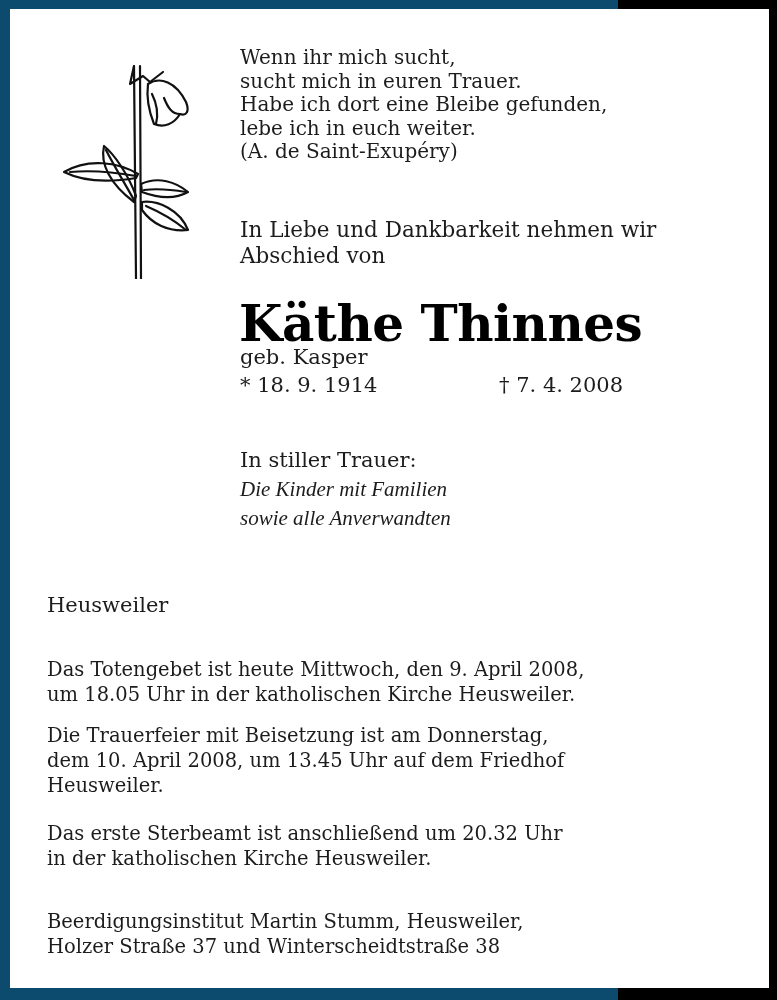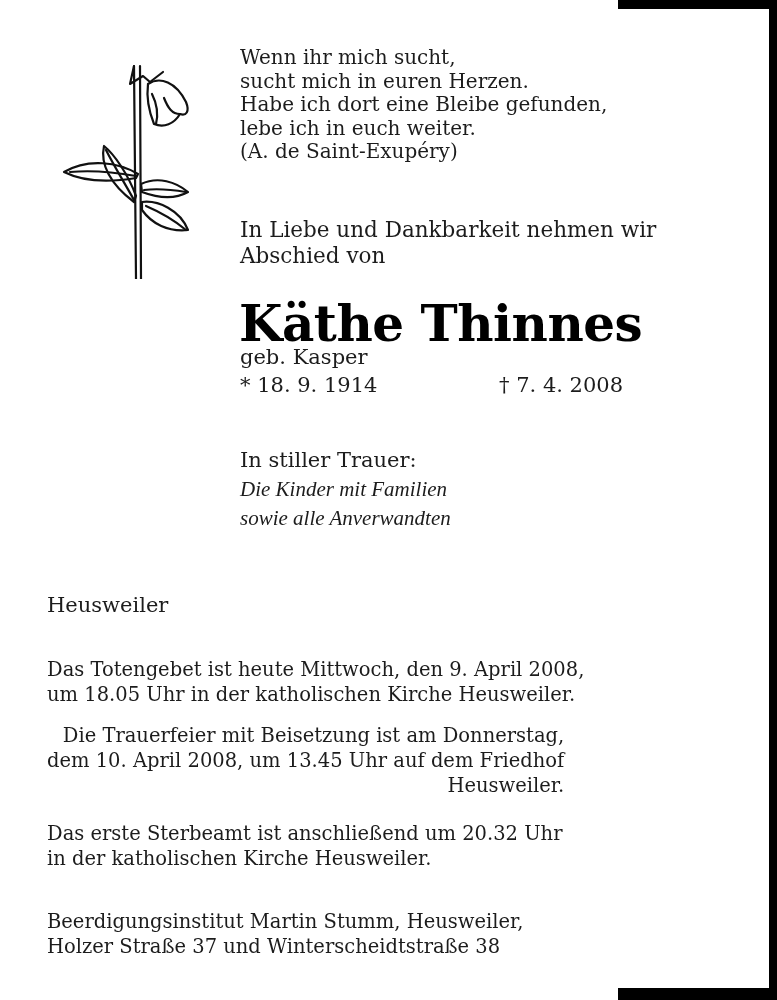--- a/index.html
+++ b/index.html
@@ -1,31 +1,31 @@
 <!DOCTYPE html>
 <html><head>
 <meta charset="utf-8">
 <style>
   html,body{margin:0;padding:0;background:#000;}
   body{width:777px;height:1000px;overflow:hidden;}
-  .frame{position:absolute;left:0;top:0;width:618px;height:1000px;background:#ffffff;}
+  .frame{position:absolute;left:0;top:0;width:618px;height:1000px;background:#0c4a6e;}
   .paper{position:absolute;left:10px;top:9px;width:759px;height:979px;background:#fff;}
   .txt{font-family:"DejaVu Serif","Liberation Serif",serif;color:#1c1c1c;position:absolute;white-space:nowrap;}
   .poem{left:230px;top:37px;font-size:20px;line-height:23.5px;}
   .intro{left:230px;top:196px;font-size:21.5px;line-height:26px;margin-top:12px;}
   .name{left:229px;top:268px;font-size:50px;font-weight:bold;color:#000;letter-spacing:-0.5px;line-height:60px;margin-top:17px;}
   .maiden{left:230px;top:335px;font-size:21px;line-height:26px;}
   .dates{left:230px;top:363px;font-size:21px;line-height:26px;}
   .death{position:absolute;left:259px;top:0;text-align:center;}
   .mourn{left:230px;top:438px;font-size:21px;line-height:26px;}
   .family{left:230px;top:466px;font-size:21px;line-height:29px;font-style:italic;font-family:Liberation Serif, serif;}
   .place{left:37px;top:583px;font-size:21px;line-height:26px;}
   .para{left:37px;font-size:19.5px;line-height:25px;}
   .p1{top:648px;}
-  .p2{top:714px;text-align:right;}
+  .p2{top:714px;}
   .p3{top:812px;}
   .p4{top:900px;}
   .rose{position:absolute;left:38px;top:45px;width:150px;height:225px;}
 </style>
 </head>
 <body>
 
 <div class="frame">
   <div class="paper">
 
@@ -39,21 +39,21 @@
       <path d="M88 142 C80 120 66 100 56 92 C52 110 62 130 86 148 Z"></path>
       <path d="M58 96 C66 112 76 128 86 146"></path>
       <path d="M93 130 C110 122 128 128 140 138 C126 146 110 144 94 138 Z"></path>
       <path d="M96 136 C112 134 126 136 138 138"></path>
       <path d="M94 148 C110 146 132 156 140 176 C120 178 104 170 94 156 Z"></path>
       <path d="M98 152 C112 158 126 166 138 176"></path>
     </svg>
 
     <div class="txt poem">
       <div>Wenn ihr mich sucht,</div>
-      <div>sucht mich in euren Herzen.</div>
+      <div>sucht mich in euren Trauer.</div>
       <div>Habe ich dort eine Bleibe gefunden,</div>
       <div>lebe ich in euch weiter.</div>
       <div>(A. de Saint-Exupéry)</div>
     </div>
 
     <div class="txt intro">
       <div>In Liebe und Dankbarkeit nehmen wir</div>
       <div>Abschied von</div>
     </div>
 

